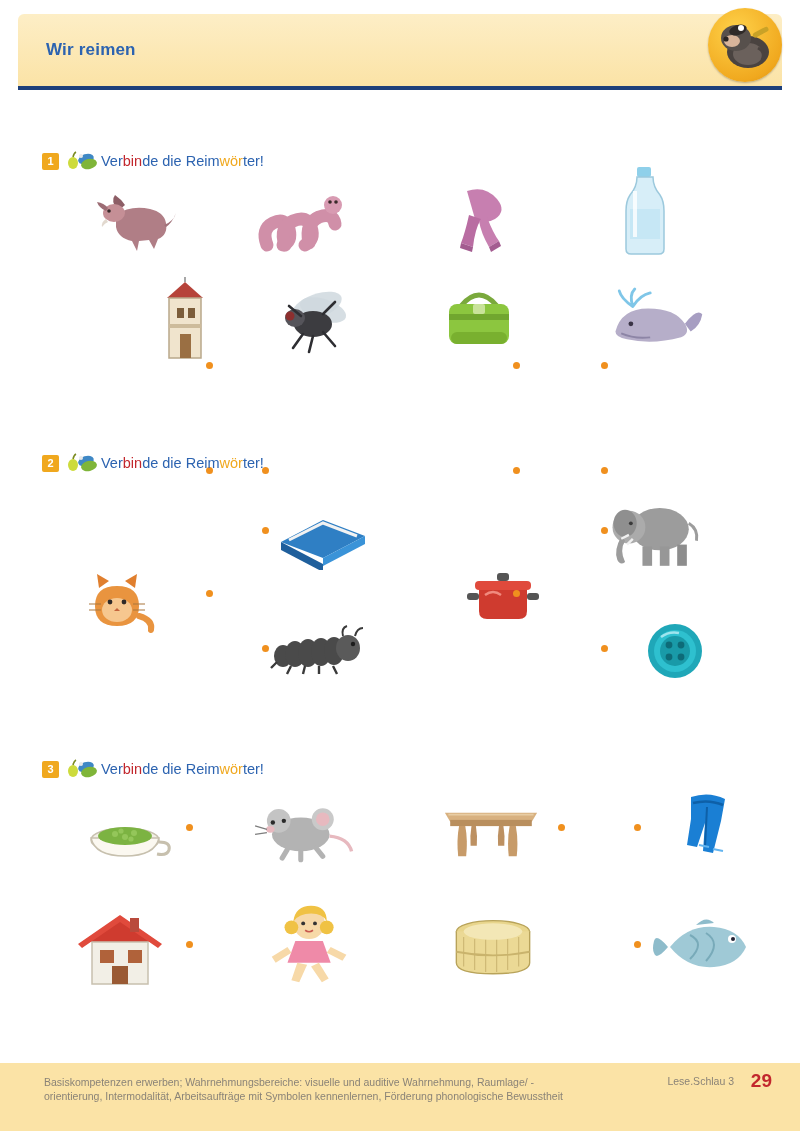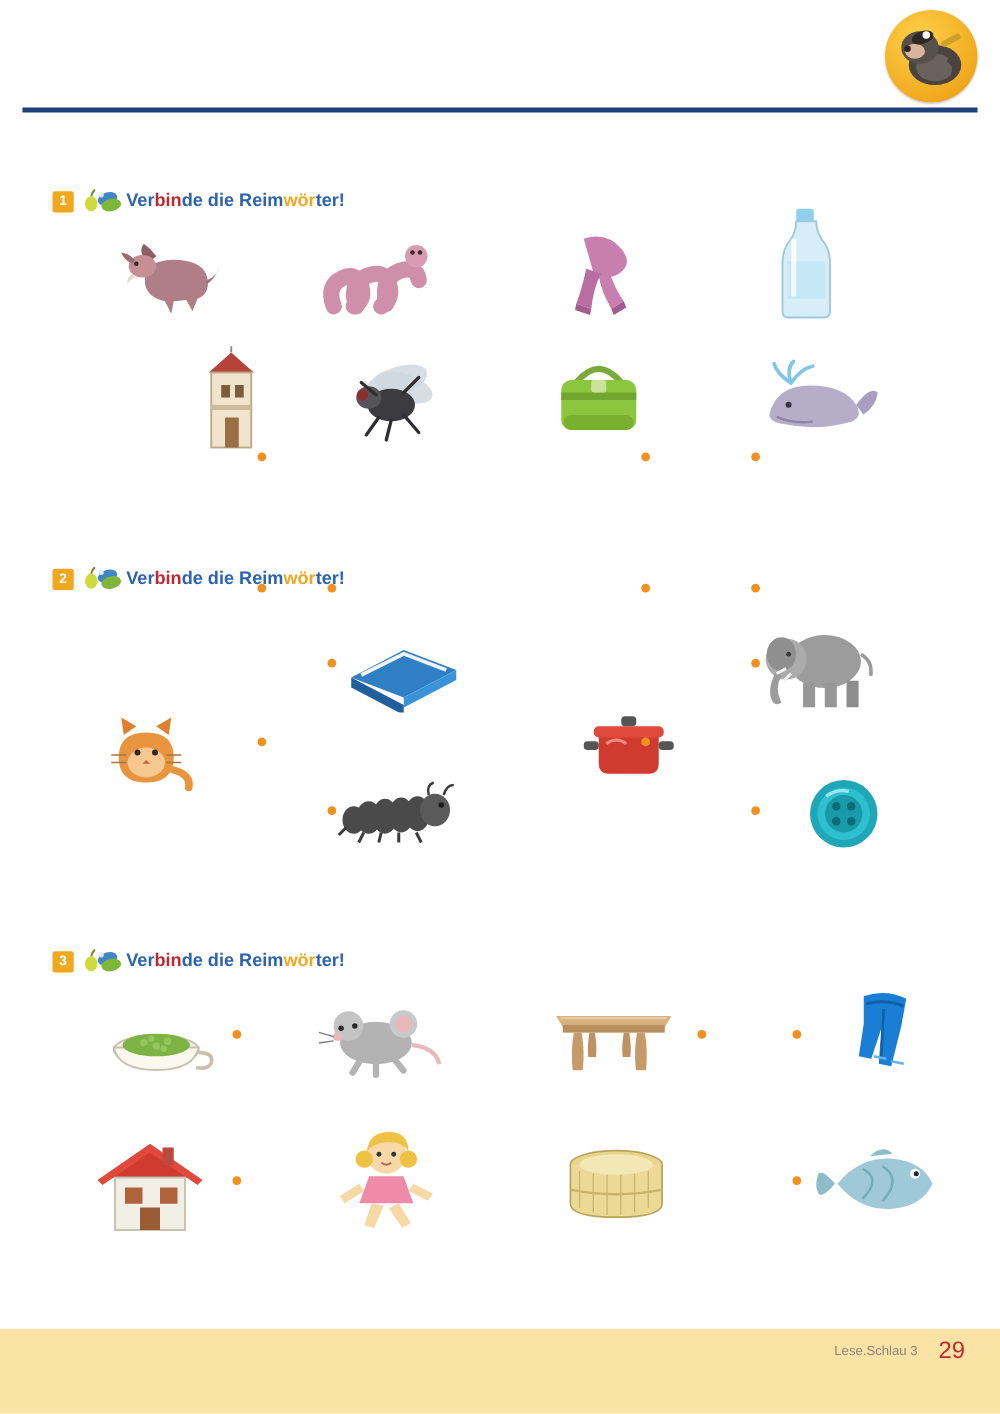--- a/index.html
+++ b/index.html
@@ -80,21 +80,21 @@
     font-weight: bold;
     display: flex;
     align-items: center;
     justify-content: center;
     border-radius: 2px;
     margin-right: 8px;
   }
   .ex-icon { width: 30px; height: 20px; margin-right: 4px; }
   .ex-text {
     font-size: 14.5px;
-    font-weight: bold;
+    font-weight: normal;
     color: #c2272d;
     white-space: nowrap;
   }
   .ex-text .blue { color: #2c63b0; }
   .ex-text .orange { color: #f0a81e; }
 
   .pic {
     position: absolute;
     width: 110px;
     height: 82px;
@@ -135,29 +135,32 @@
     top: 12px;
     font-size: 10.5px;
     color: #8a8377;
     white-space: nowrap;
   }
   .footer-page {
     position: absolute;
     right: 28px;
     top: 7px;
     font-size: 19px;
-    font-weight: normal;
+    font-weight: bold;
     color: #c2272d;
   }
 </style>
 </head>
 <body>
 
 <div class="page">
 
+  <div class="header">
+    <div class="header-title">Wir reimen</div>
+  </div>
   <div class="header-rule"></div>
   <div class="mascot">
     <svg width="74" height="74" viewBox="0 0 74 74">
       <ellipse cx="40" cy="44" rx="21" ry="16" fill="#4a4340"></ellipse>
       <ellipse cx="40" cy="46" rx="15" ry="11" fill="#6b615c"></ellipse>
       <ellipse cx="28" cy="30" rx="15" ry="13" fill="#57504c"></ellipse>
       <ellipse cx="24" cy="33" rx="8" ry="6" fill="#d8b49a"></ellipse>
       <circle cx="18" cy="31" r="2.6" fill="#2a2523"></circle>
       <ellipse cx="30" cy="22" rx="9" ry="5" fill="#2f2a28" transform="rotate(-18 30 22)"></ellipse>
       <rect x="44" y="26" width="17" height="5" rx="2.5" fill="#c9a227" transform="rotate(-28 44 26)"></rect>
@@ -483,17 +486,18 @@
         <circle cx="82" cy="32" r="4" fill="#ffffff"></circle>
         <circle cx="83" cy="32" r="2" fill="#223"></circle>
         <path d="M40 28 q16 8 0 24" fill="none" stroke="#78aab9" stroke-width="2"></path>
         <path d="M56 26 q16 10 0 28" fill="none" stroke="#78aab9" stroke-width="2"></path>
         <path d="M46 18 q10 -10 18 -2" fill="#8ebccb"></path>
       </svg>
     </div>
   </div>
 
   <div class="footer">
+    <div class="footer-text">Basiskompetenzen erwerben; Wahrnehmungsbereiche: visuelle und auditive Wahrnehmung, Raumlage/ -orientierung, Intermodalität, Arbeitsaufträge mit Symbolen kennenlernen, Förderung phonologische Bewusstheit</div>
     <div class="footer-series">Lese.Schlau 3</div>
     <div class="footer-page">29</div>
   </div>
 
 </div>
 
 </body></html>

